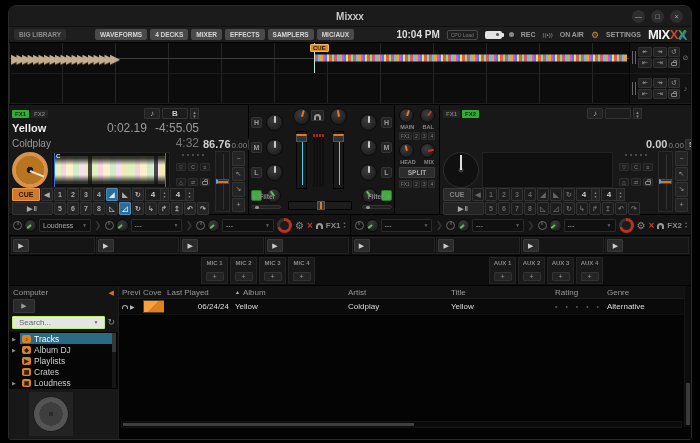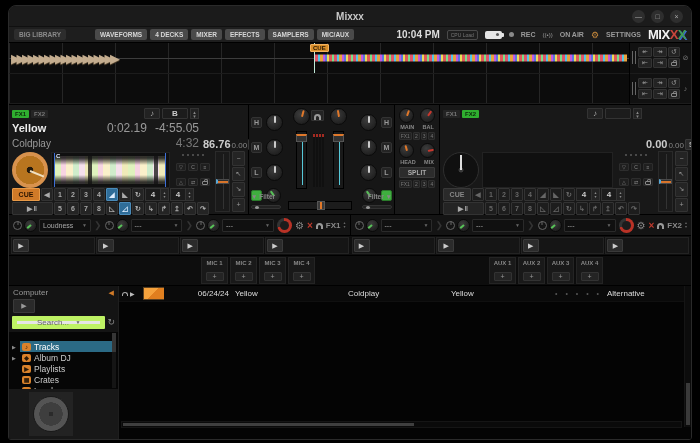--- a/index.html
+++ b/index.html
@@ -176,25 +176,25 @@
   .miclab{font-size:6px;color:#888;font-weight:bold;white-space:nowrap}
   .micplus{width:18px;height:9px;background:#242424;border:1px solid #333;color:#999;font-size:7px;line-height:7px;text-align:center;border-radius:1px}
 
   
   .library{flex:1;display:flex;background:#000;min-height:0}
   .sidebar{width:110px;display:flex;flex-direction:column;background:#141414;border-right:1px solid #1e1e1e;flex:none}
   .prevhead{display:flex;align-items:center;padding:2px 4px 0;font-size:8px;color:#999;height:11px}
   .collapse{margin-left:auto;color:#d07a28;font-size:7px}
   .prevplay{width:22px;height:14px;background:#2a2a2a;border:1px solid #3a3a3a;color:#999;font-size:7px;display:flex;align-items:center;justify-content:center;margin:2px 0 2px 4px;border-radius:1px}
   .searchrow{display:flex;align-items:center;gap:2px;padding:0 3px 3px;height:17px}
-  .searchbox{flex:1;height:13px;background:#e5e5e5;border:5px solid #bef264;display:flex;align-items:center;padding:0 20px;border-radius:1px}
+  .searchbox{flex:1;height:13px;background:#e5e5e5;border:1px solid #bef264;display:flex;align-items:center;padding:0 6px;border-radius:1px}
   .searchtext{color:#666;font-size:8px;flex:1}
   .searchdd{color:#666;font-size:5px}
   .refresh{color:#888;font-size:9px}
-  .tree{height:57px;background:#060606;position:relative;overflow:hidden;padding-top:9px}
+  .tree{height:57px;background:#060606;position:relative;overflow:hidden;padding-top:1px}
   .titem{display:flex;align-items:center;height:11px;padding:0 3px;gap:3px}
   .tmain{flex:1;display:flex;align-items:center;gap:3px;height:100%;padding:0 2px}
   .tmain.sel{background:#2b6a85}
   .tarrow{width:5px;color:#888;font-size:5px;flex:none}
   .ticon{width:9px;height:8px;background:#d9822b;border-radius:2px;color:#2a1a08;font-size:6px;display:flex;align-items:center;justify-content:center;font-weight:bold;flex:none}
   .tlabel{font-size:8.5px;color:#ccc;white-space:nowrap}
   .tmain.sel .tlabel{color:#fff}
   .treescroll{position:absolute;right:2px;top:1px;width:4px;bottom:1px;background:#151515}
   .treescroll::after{content:"";position:absolute;top:0;left:0;right:0;height:35%;background:#363636}
   .sbbottom{flex:1;background:#181818;display:flex;align-items:center;padding-left:20px}
@@ -826,20 +826,33 @@
         <div class="treescroll"></div>
       </div>
       <div class="sbbottom">
         <div class="spinwrap">
           <div class="spinny"></div>
         </div>
       </div>
     </div>
 
     <div class="tablearea">
+      <div class="thead">
+        <div class="th c-prev">Previ</div>
+        <div class="th c-cover">Cove</div>
+        <div class="th c-last">Last Played</div>
+        <div class="th c-album">
+            <span class="sortico">▲</span>
+            <span>Album</span>
+          </div>
+        <div class="th c-artist">Artist</div>
+        <div class="th c-title">Title</div>
+        <div class="th c-rating">Rating</div>
+        <div class="th c-genre">Genre</div>
+      </div>
       <div class="trow">
         <div class="td c-prev prevcell">
             <span class="hpi2"></span>
             <span class="pvarrow">▶</span>
           </div>
         <div class="td c-cover">
             <div class="coverart"></div>
           </div>
         <div class="td c-last">06/24/24</div>
         <div class="td c-album">Yellow</div>

